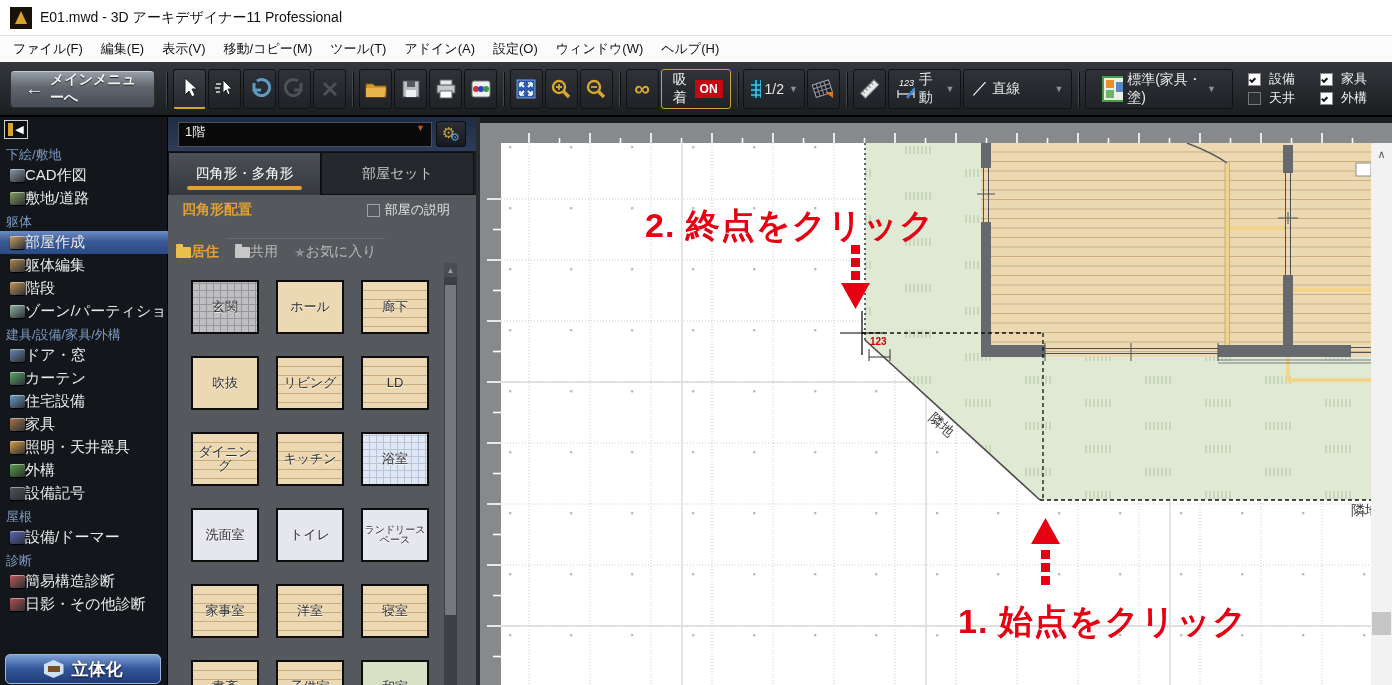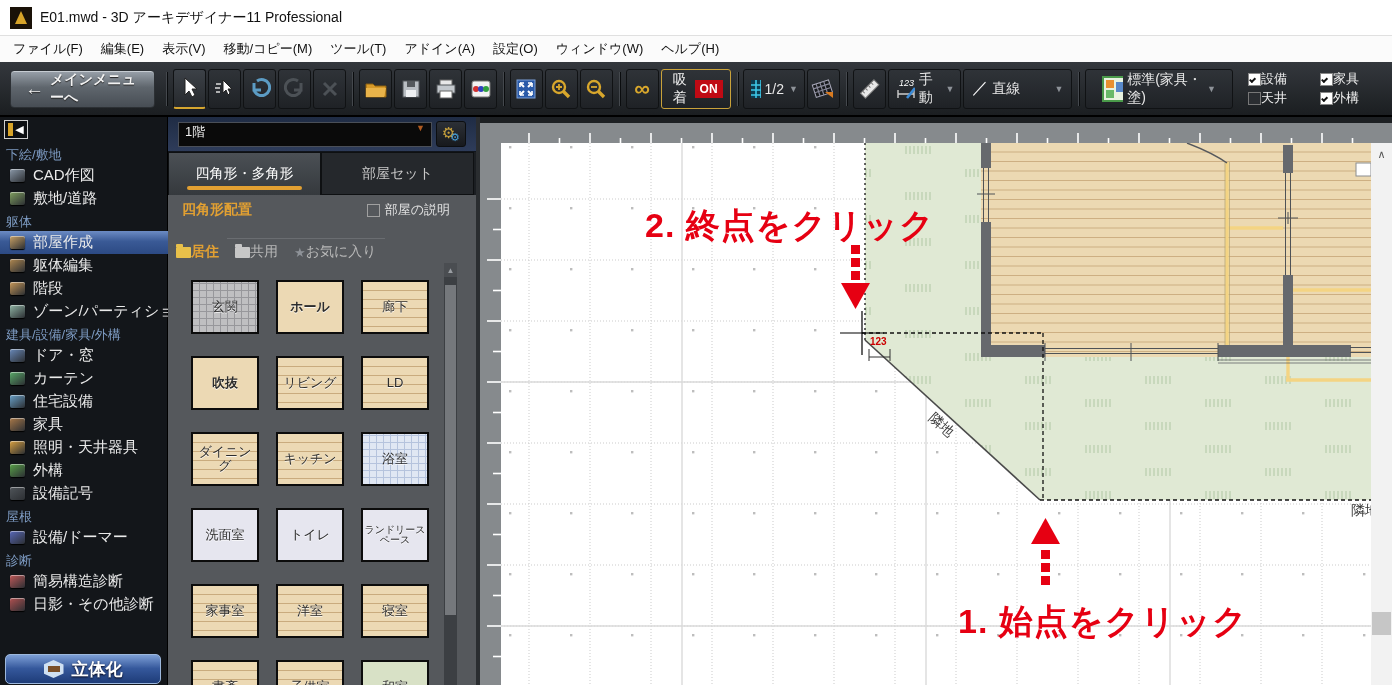--- a/index.html
+++ b/index.html
@@ -34,36 +34,36 @@
   #back-btn { margin:0 6px 0 10px; height:38px; padding:0 14px; border-radius:4px;
     background:linear-gradient(#9aa2ab,#5f666d 45%,#474d54); border:1px solid #2c3034;
     box-shadow:inset 0 1px 0 #c6ccd2; color:#f2f2f2; font-size:14px; font-weight:bold;
     display:flex; align-items:center; gap:6px; text-shadow:0 1px 1px #222; }
   .back-arrow { font-size:19px; font-weight:bold; }
   .dd-arrow { color:#8d9298; font-size:9px; margin-left:5px; }
   .tb-label { color:#e8e8e8; font-size:14px; margin-left:4px; }
   .snap-on { background:#c00a14; color:#fff; font-size:12px; font-weight:bold; padding:2px 5px; margin-left:5px; }
   
   #layer-box { display:grid; grid-template-columns:72px 72px; grid-auto-rows:19px; margin-left:14px; }
-  .layer-item { display:flex; align-items:center; gap:0; color:#f0f0f0; font-size:13px; }
+  .layer-item { display:flex; align-items:center; gap:8px; color:#f0f0f0; font-size:13px; }
   .cbx { width:13px; height:13px; background:#fff; border:1px solid #888; position:relative; }
   .cbx.off { background:#2a2d31; border-color:#777; }
   .cbx.on::after { content:""; position:absolute; left:2px; top:5px; width:4px; height:2px;
     border-left:2px solid #111; border-bottom:2px solid #111; transform:rotate(-45deg) translateY(-2px); }
   svg.tico { display:block; }
 
   
   #sidebar { position:absolute; left:0; top:117px; width:168px; height:568px; background:#13161a;
     border-right:1px solid #000; }
   #collapse-btn { position:absolute; left:4px; top:3px; width:24px; height:19px; border:1px solid #cfcfcf;
     background:#0d0f12; color:#fff; font-size:11px; display:flex; align-items:center; justify-content:center; }
   #collapse-btn::before { content:""; width:5px; height:13px; background:#d8a429; margin-right:2px; }
   #side-list { position:absolute; left:0; top:26px; width:168px; }
   .side-section { color:#7e9cc4; font-size:13px; padding:3px 0 2px 6px; height:21px; }
-  .side-item { display:flex; align-items:center; height:23px; padding-left:10px; gap:8px;
+  .side-item { display:flex; align-items:center; height:23px; padding-left:10px; 
     color:#eaeaea; font-size:15px; white-space:nowrap; }
   .side-item.selected { background:linear-gradient(#6c8cc4,#3a5a96 45%,#2c4a84); }
   .side-ico { width:15px; height:13px; border-radius:2px; flex:0 0 auto;
     box-shadow:inset 0 1px 0 rgba(255,255,255,.45), 0 1px 1px #000; }
   #solidify-btn { position:absolute; left:5px; top:537px; width:156px; height:30px; border-radius:5px;
     background:linear-gradient(#7d9fd6,#35589c 48%,#1e3c78); border:1px solid #9db8dd;
     color:#fff; font-size:17px; font-weight:bold; display:flex; align-items:center; justify-content:center;
     gap:8px; text-shadow:0 1px 2px #001; }
   .solid-ico { width:20px; height:18px; background:#cfe0f2; clip-path:polygon(50% 0,100% 25%,100% 75%,50% 100%,0 75%,0 25%);
     position:relative; }
@@ -100,21 +100,21 @@
     border-radius:1px 1px 0 0; }
   .cat.active .folder-ico { background:#e8c04a; }
   .star-ico { color:#8e9298; font-size:13px; }
   #room-grid { position:absolute; left:23px; top:163px; width:250px; display:grid;
     grid-template-columns:68px 68px 68px; column-gap:17px; row-gap:22px; }
   .room-btn { width:68px; height:54px; border:2px solid #0c0c0c; display:flex; align-items:center;
     justify-content:center; text-align:center; font-size:13px; color:#2d2d2d;
     text-shadow:0 1px 0 rgba(255,255,255,.8); line-height:1.05; }
   .room-btn.small-label { font-size:10px; }
   .tex-wood { background:repeating-linear-gradient(180deg,#ecd9b4 0 8px,#c9ab7e 8px 9px); }
-  .tex-wood-plain { background:#ecd9b4;font-weight:bold; }
+  .tex-wood-plain { background:#ecd9b4; }
   .tex-tile-gray { background:
       repeating-linear-gradient(0deg,transparent 0 6px,#97979b 6px 7px),
       repeating-linear-gradient(90deg,transparent 0 6px,#97979b 6px 7px),#bfbfc1; }
   .tex-tile-blue { background:
       repeating-linear-gradient(0deg,transparent 0 6px,#b5c3dd 6px 7px),
       repeating-linear-gradient(90deg,transparent 0 6px,#b5c3dd 6px 7px),#e0e7f3; }
   .tex-plain-white { background:#e6e6ef; }
   .tex-tatami { background:#d8e1c6; }
   #panel-scroll { position:absolute; left:276px; top:146px; width:13px; height:422px; background:#3c3f43; }
   #panel-scroll .up { height:14px; display:flex; align-items:center; justify-content:center;

